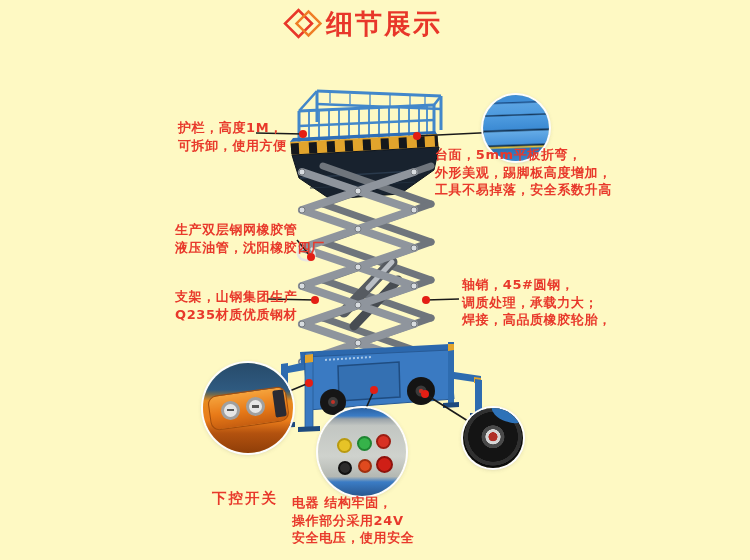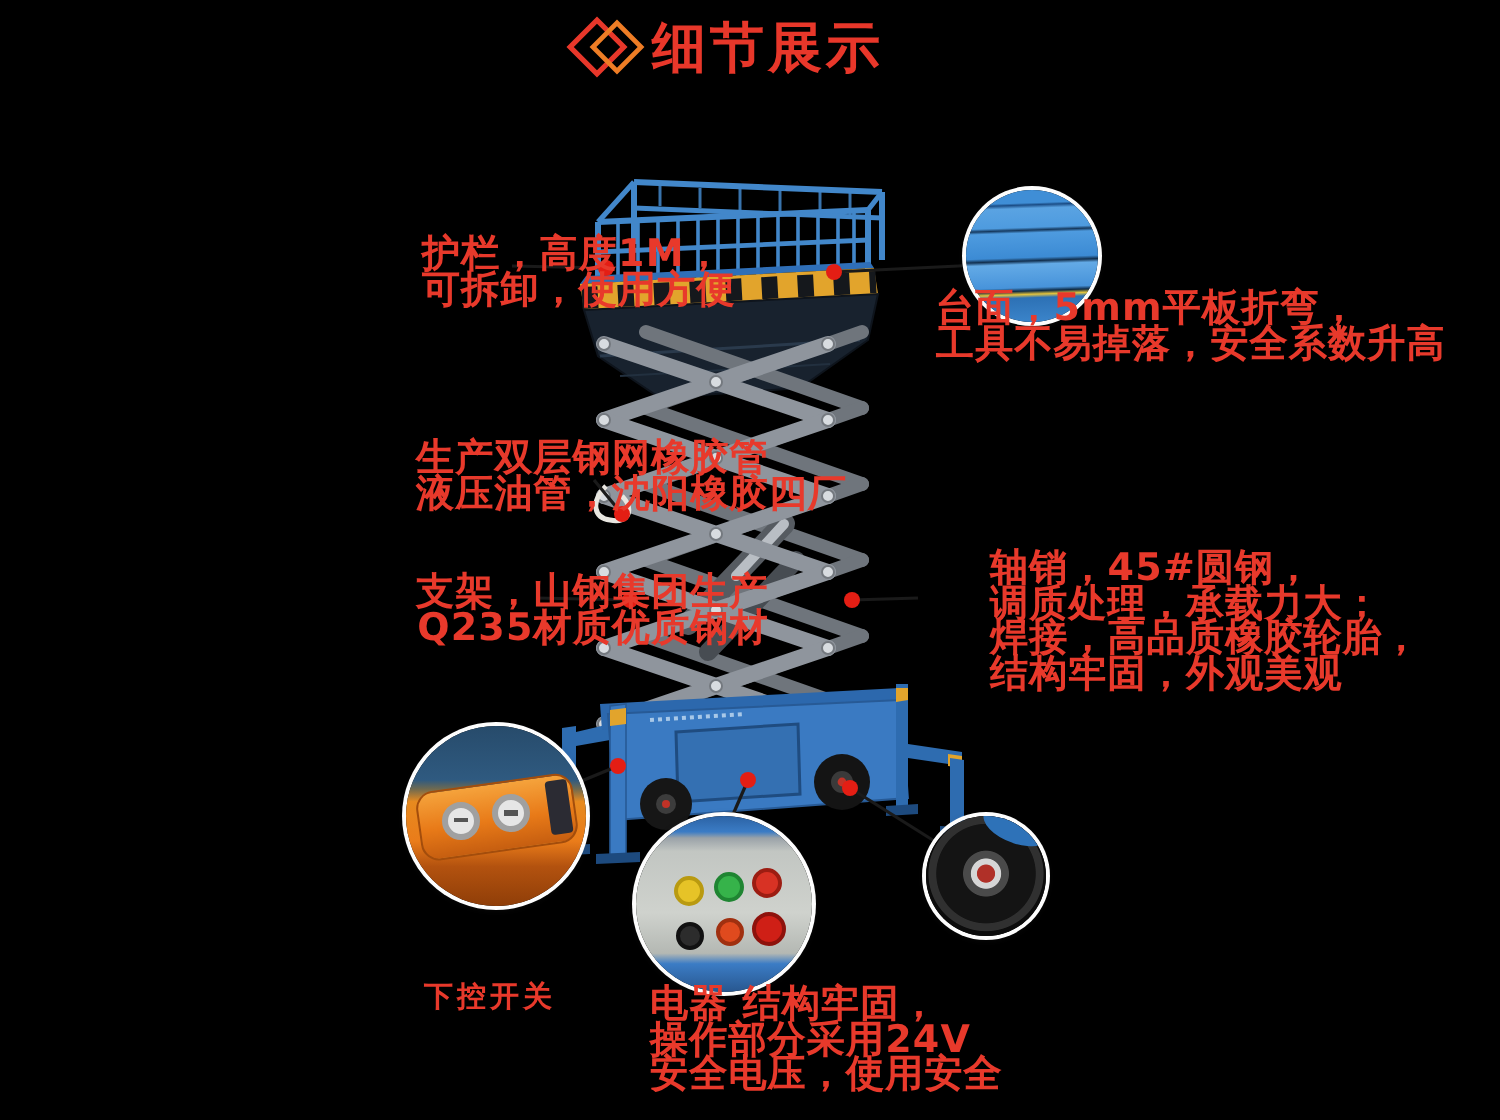--- a/index.html
+++ b/index.html
@@ -1,23 +1,23 @@
 <!DOCTYPE html>
 <html><head>
 <meta charset="utf-8">
 <style>
   html,body{margin:0;padding:0;background:#fff;}
-  #stage{position:relative;width:750px;height:560px;background:#000000;overflow:hidden;
+  #stage{position:relative;width:750px;height:560px;background:#fef9c3;overflow:hidden;
          font-family:"DejaVu Sans","Liberation Sans",sans-serif;}
   
   #title{position:absolute;left:326px;top:6px;font-size:27px;font-weight:bold;
          color:#e8372a;letter-spacing:2px;white-space:nowrap;}
   
-  .note{position:absolute;color:#e8392b;font-size:19px;font-weight:bold;
-        letter-spacing:.6px;white-space:nowrap;margin-left:33px;}
+  .note{position:absolute;color:#e8392b;font-size:13px;font-weight:bold;
+        letter-spacing:.6px;white-space:nowrap;}
   .note .tl{height:17.5px;line-height:17.5px;}
   #remote-label{position:absolute;color:#e8392b;font-size:14.5px;font-weight:bold;
         letter-spacing:2px;white-space:nowrap;margin-top:40px;}
   
   .circ{position:absolute;border-radius:50%;overflow:hidden;
         box-shadow:0 0 0 2px #fdfdfd,0 1px 5px rgba(60,60,60,.28);}
   #c-platform{left:483px;top:95px;width:66px;height:66px;
     background:linear-gradient(178deg,#3f8ed6 0%,#3f8ed6 11%,#1b4d86 12.5%,#5aa3e2 15%,
       #4e9bdf 29%,#16395e 31%,#4e9bdf 33%,#3c8bd4 51%,#12304f 53.5%,#63aae6 56%,
       #4793da 73%,#0e2a45 75.5%,#e3c33c 78%,#2d71b5 80.5%,#3c86cc 100%);}
@@ -199,38 +199,38 @@
     <span class="tire-fender"></span>
   </div>
 
   <div class="note" style="left:178px;top:119px;">
     <div class="tl">护栏，高度1M，</div>
     <div class="tl">可拆卸，使用方便</div>
   </div>
 
   <div class="note" style="left:435px;top:146px;">
     <div class="tl">台面，5mm平板折弯，</div>
+    <div class="tl">外形美观，踢脚板高度增加，</div>
     <div class="tl">工具不易掉落，安全系数升高</div>
   </div>
 
   <div class="note" style="left:175px;top:221px;">
     <div class="tl">生产双层钢网橡胶管</div>
     <div class="tl">液压油管，沈阳橡胶四厂</div>
   </div>
 
-  <div class="note" style="left:175px;top:288px;text-align:right;">
+  <div class="note" style="left:175px;top:288px;">
     <div class="tl">支架，山钢集团生产</div>
     <div class="tl">Q235材质优质钢材</div>
   </div>
 
   <div class="note" style="left:462px;top:276px;">
     <div class="tl">轴销，45#圆钢，</div>
     <div class="tl">调质处理，承载力大；</div>
     <div class="tl">焊接，高品质橡胶轮胎，</div>
-    <div class="tl">结构牢固，外观美观</div>
   </div>
 
   <div id="remote-label" style="left:212px;top:449px;">下控开关</div>
 
   <div class="note" style="left:292px;top:494px;">
     <div class="tl">电器 结构牢固，</div>
     <div class="tl">操作部分采用24V</div>
     <div class="tl">安全电压，使用安全</div>
   </div>
 

